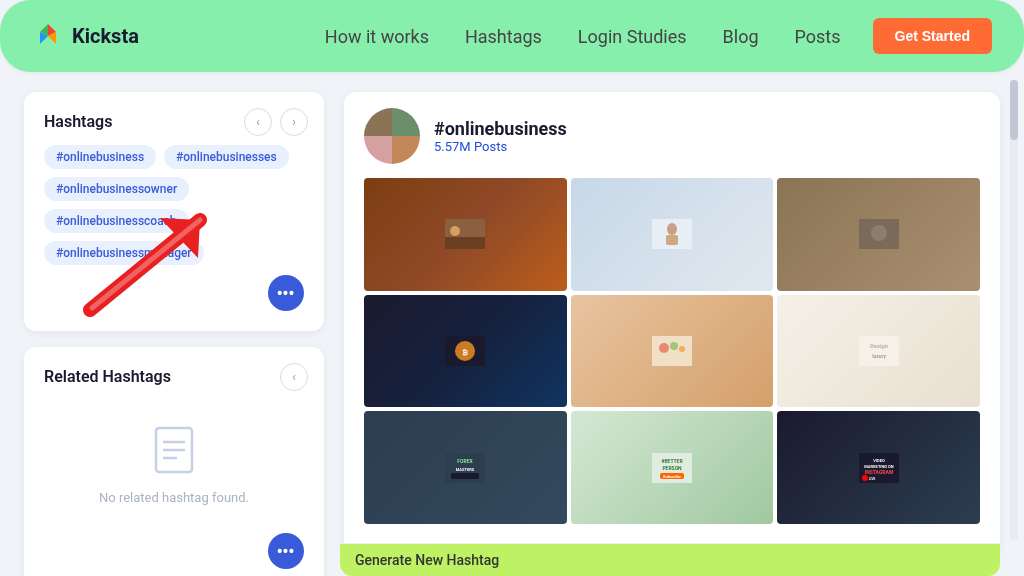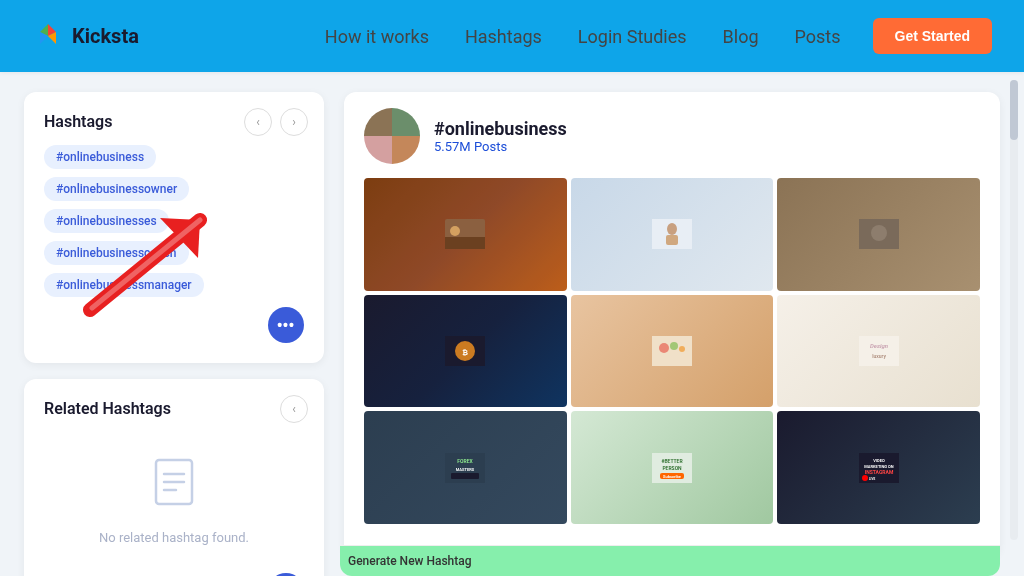--- a/index.html
+++ b/index.html
@@ -7,28 +7,29 @@
       font-family: -apple-system, BlinkMacSystemFont, 'Segoe UI', Roboto, sans-serif;
       background: #f0f4f8;
       width: 1024px;
       height: 576px;
       overflow: hidden;
       position: relative;
     }
 
     
     .navbar {
-      background: #0ea5e9;
+      background: #86efac;
       height: 72px;
       display: flex;
       align-items: center;
       padding: 0 32px;
       box-shadow: 0 1px 4px rgba(0,0,0,0.06);
       position: relative;
       z-index: 10;
+      border-radius: 31px;
     }
     .logo-area {
       display: flex;
       align-items: center;
       gap: 8px;
       flex-shrink: 0;
     }
     .logo-icon {
       width: 32px;
       height: 32px;
@@ -155,21 +156,21 @@
     .related-card {
       flex: 1;
     }
 
     .empty-state {
       display: flex;
       flex-direction: column;
       align-items: center;
       justify-content: center;
       padding: 20px;
-      gap: 18px;
+      gap: 10px;
     }
 
     .empty-icon {
       width: 60px;
       height: 60px;
       color: #c5d0e6;
     }
 
     .empty-text {
       font-size: 13px;
@@ -271,24 +272,24 @@
       text-align: center;
       padding: 4px;
     }
 
     
     .bottom-bar {
       position: absolute;
       bottom: 0;
       left: 340px;
       right: 24px;
-      background: #86efac;
+      background: #bef264;
       border-top: 1px solid #eee;
-      padding: 8px 8px;
-      font-size: 12px;
+      padding: 8px 15px;
+      font-size: 14px;
       color: #333;
       font-weight: 500;
       border-radius: 0 0 12px 12px;
     }
 
     
     .arrow-overlay {
       position: absolute;
       left: 60px;
       top: 200px;
@@ -345,22 +346,22 @@
   <div class="left-panel">
 
     <div class="card">
       <div class="card-nav-row" style="position:absolute;top:16px;right:16px;margin:0;">
         <div class="nav-btn-circle">‹</div>
         <div class="nav-btn-circle">›</div>
       </div>
       <div class="card-title">Hashtags</div>
       <div class="hashtags-container">
         <span class="hashtag-badge">#onlinebusiness</span>
+        <span class="hashtag-badge">#onlinebusinesses</span>
         <span class="hashtag-badge">#onlinebusinessowner</span>
-        <span class="hashtag-badge">#onlinebusinesses</span>
         <span class="hashtag-badge">#onlinebusinesscoach</span>
         <span class="hashtag-badge">#onlinebusinessmanager</span>
       </div>
       <div class="card-nav-row">
         <button class="more-btn">•••</button>
       </div>
     </div>
 
     <div class="card related-card">
       <div class="card-nav-row" style="position:absolute;top:16px;right:16px;margin:0;">

